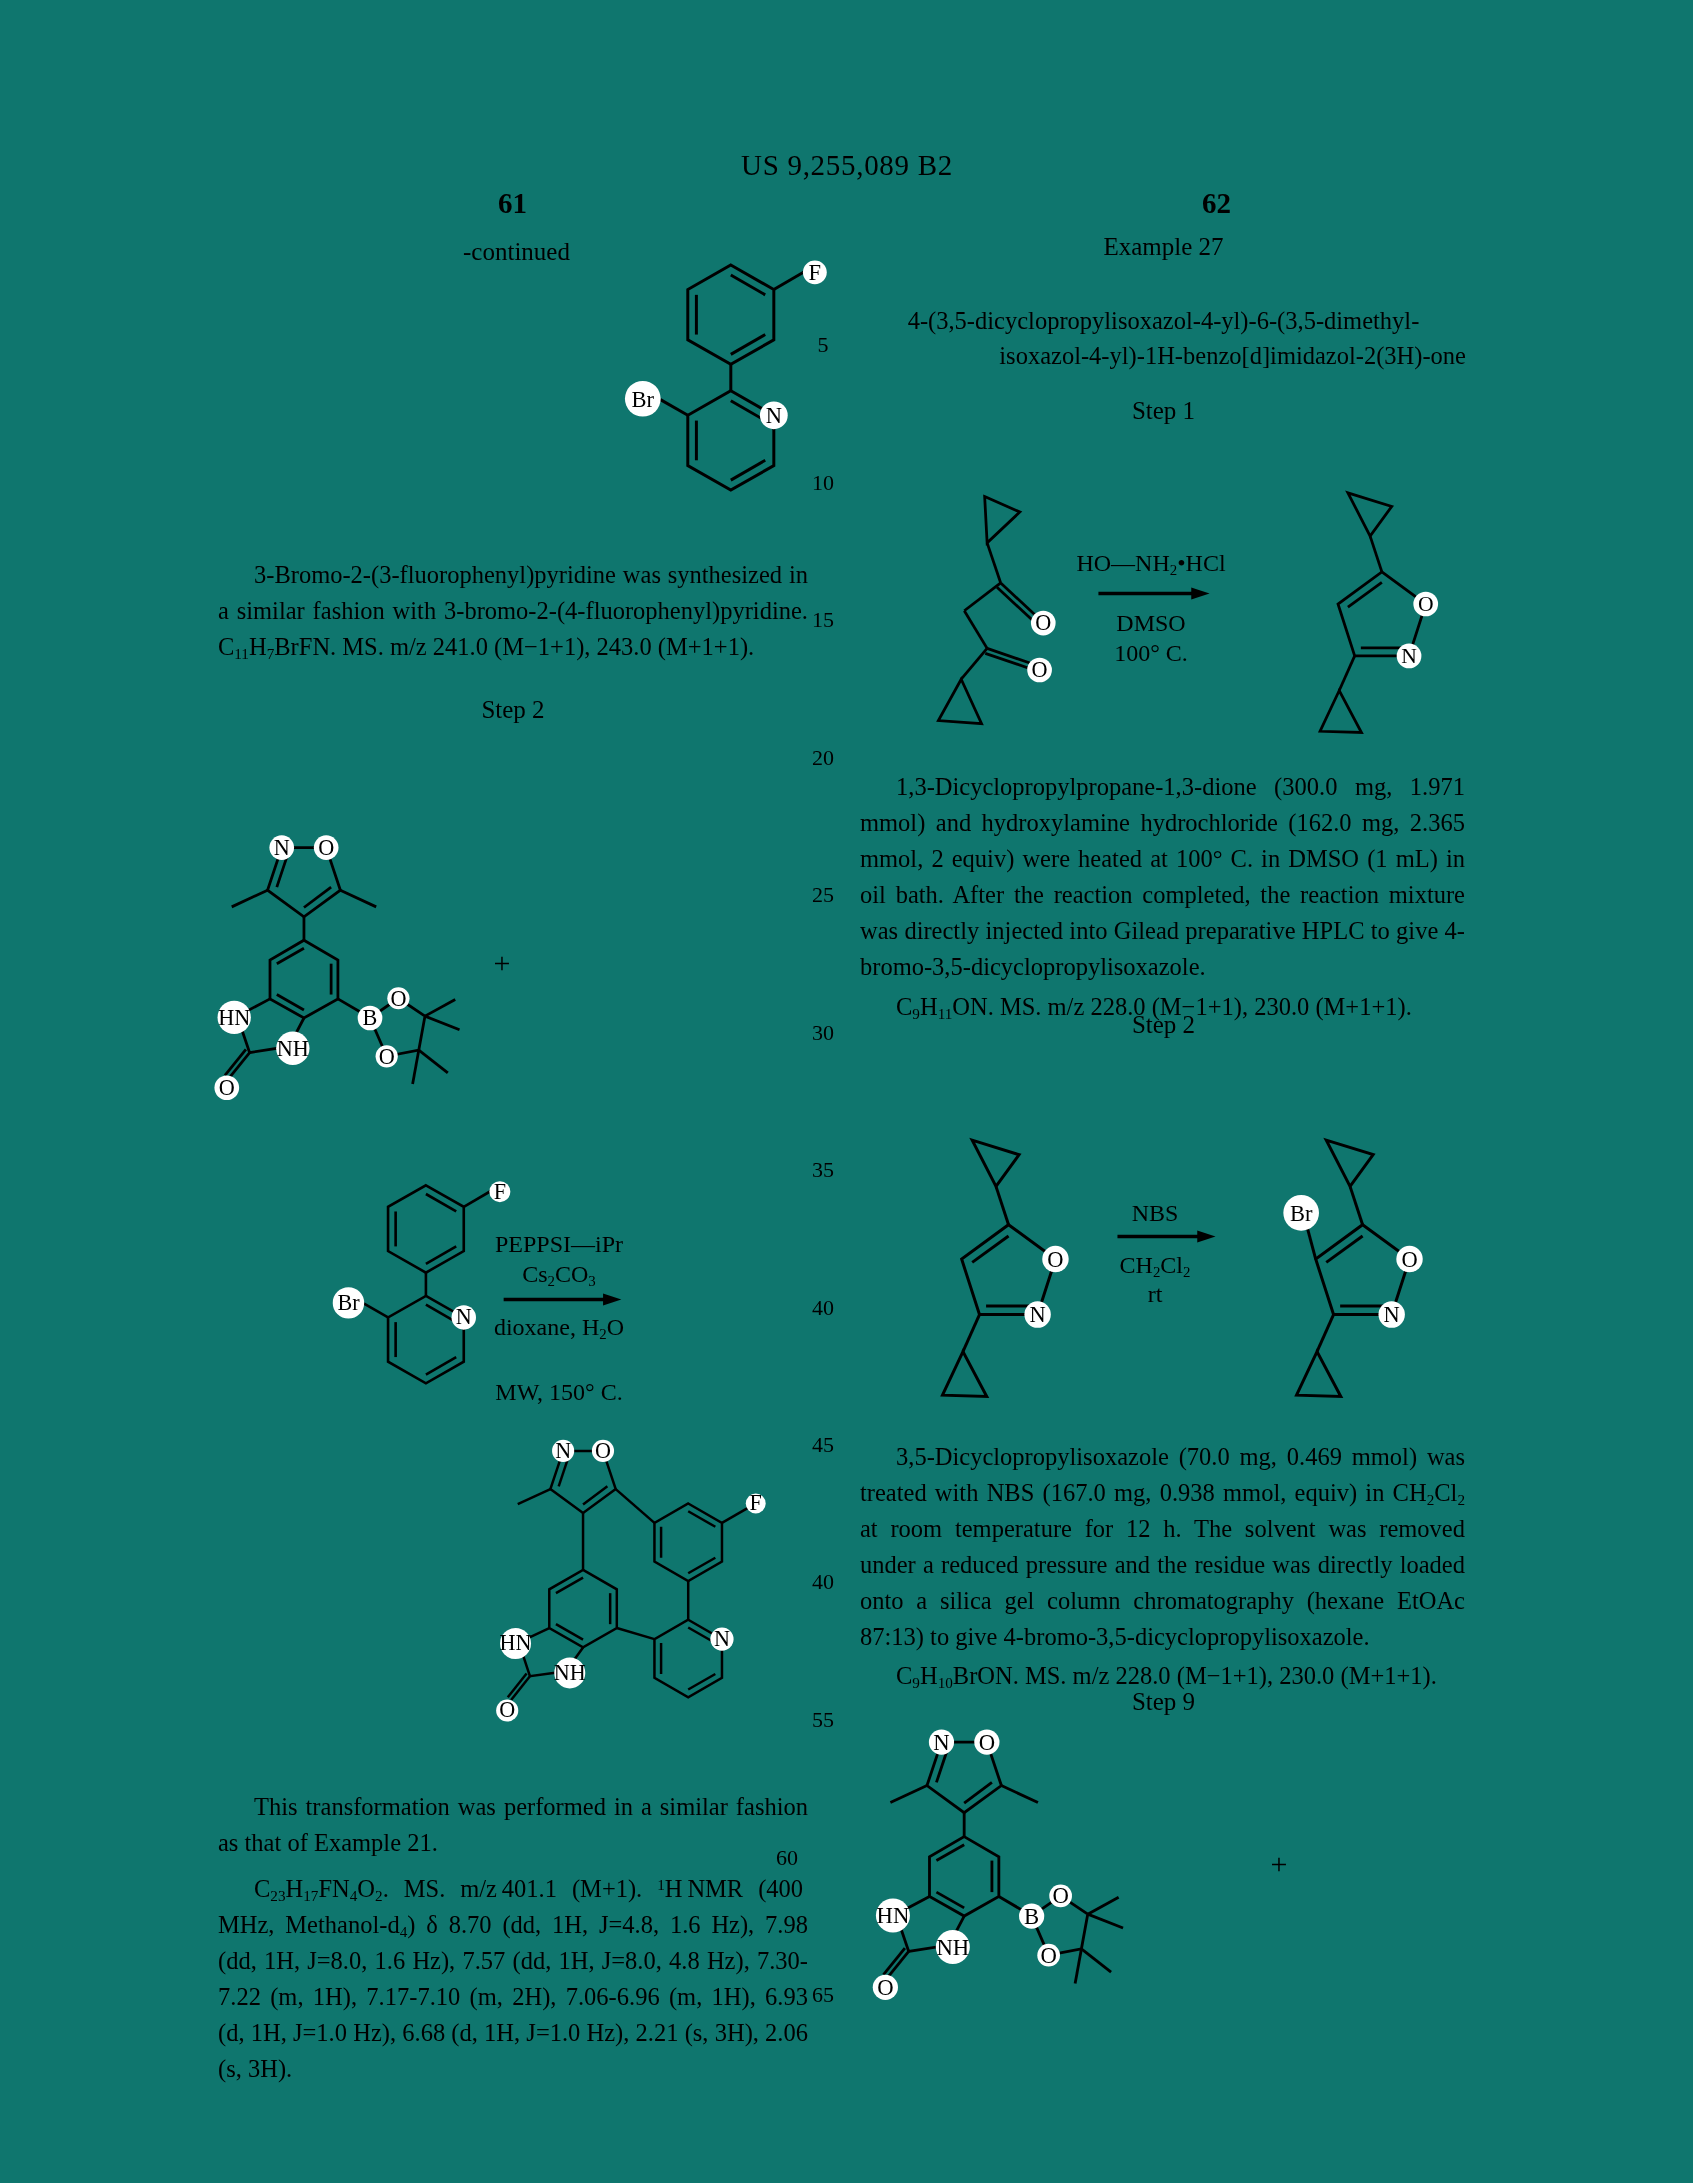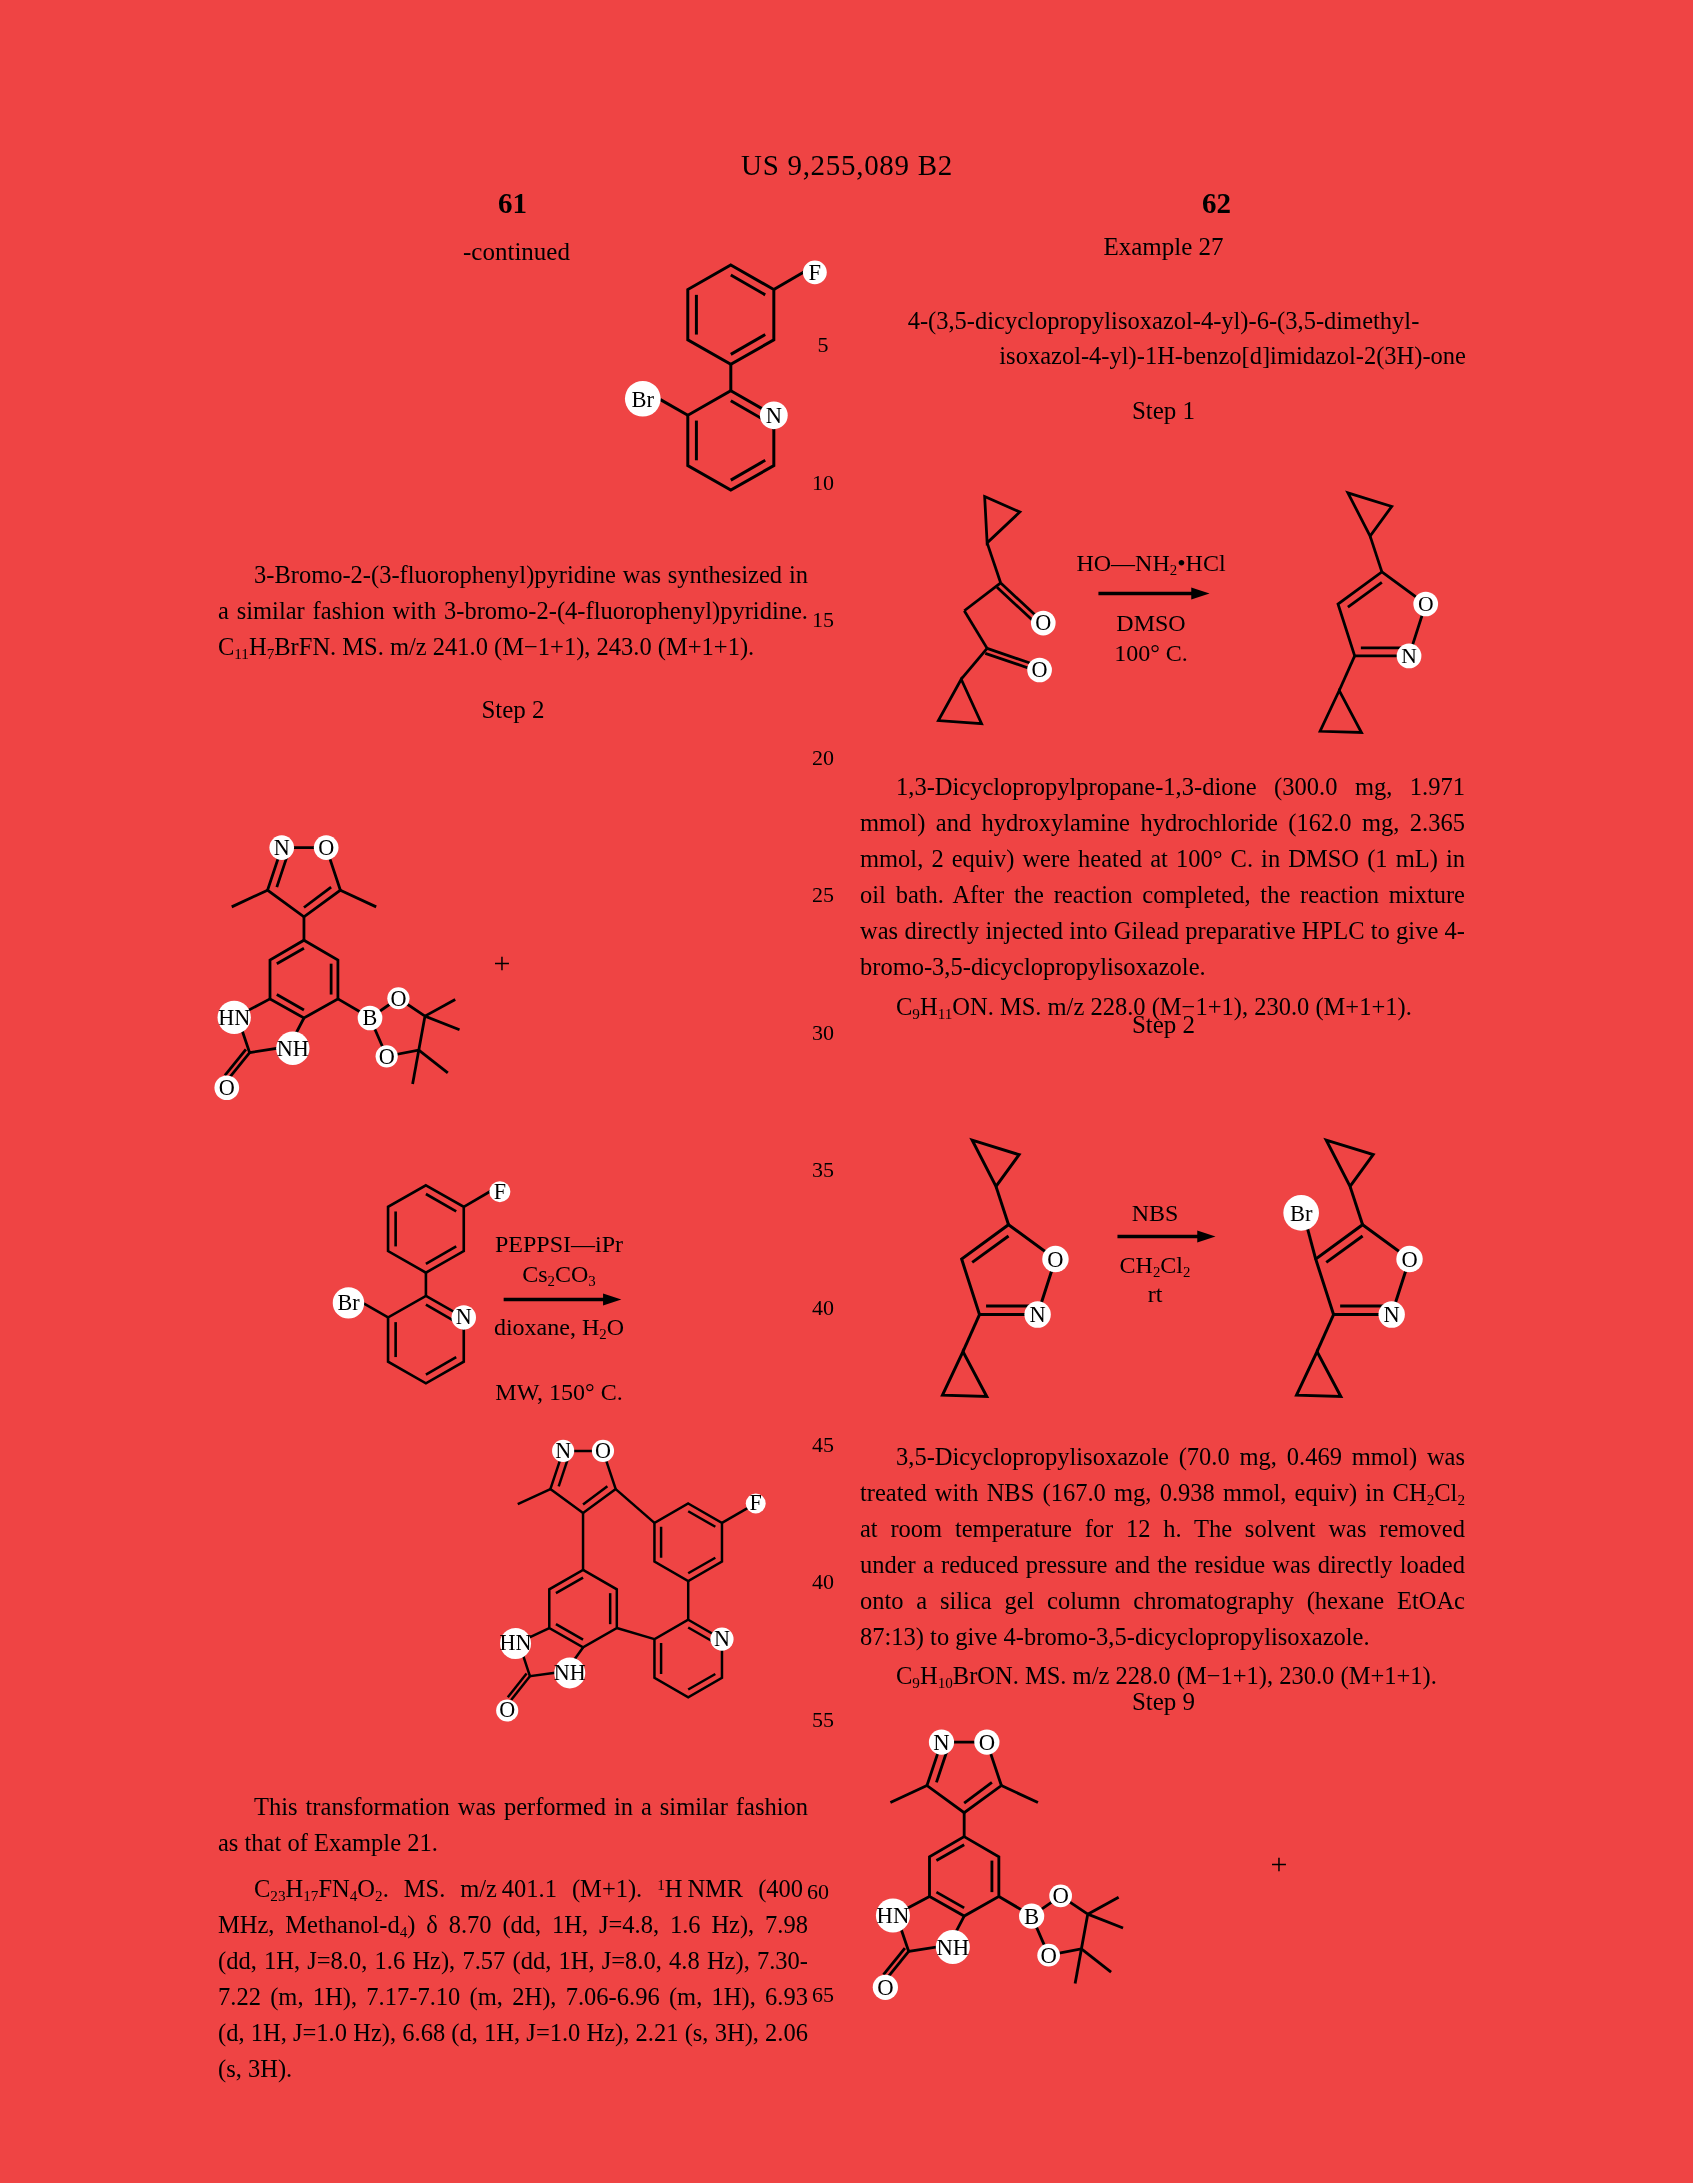--- a/index.html
+++ b/index.html
@@ -1,16 +1,16 @@
 <!DOCTYPE html>
 <html style="font-size:10.6px"><head>
 <meta charset="utf-8">
 <style>
   html,body{margin:0;padding:0;background:#888;}
-  .page{position:relative;width:1694px;height:2183px;background:#ef4444;
+  .page{position:relative;width:1694px;height:2183px;background:#0f766e;
         font-family:"Liberation Serif","DejaVu Serif",serif;color:#000;overflow:hidden;}
   .abs{position:absolute;}
   .center{text-align:center;}
   .hdr{font-size:29px;letter-spacing:0.7px;}
   .colnum{font-size:29px;font-weight:bold;}
   .h2{font-size:25px;}
   .body-text{font-size:24.5px;line-height:36px;text-align:justify;text-justify:inter-word;margin-top:11px;}
   .body-text.ind{text-indent:36px;}
   .cond{font-size:24px;line-height:26.5px;}
   .plus{font-size:30px;}
@@ -37,21 +37,21 @@
   <div class="abs gut" style="left:802px;top:470px;">10</div>
   <div class="abs gut" style="left:802px;top:607px;">15</div>
   <div class="abs gut" style="left:802px;top:745px;">20</div>
   <div class="abs gut" style="left:802px;top:882px;">25</div>
   <div class="abs gut" style="left:802px;top:1020px;">30</div>
   <div class="abs gut" style="left:802px;top:1157px;">35</div>
   <div class="abs gut" style="left:802px;top:1295px;">40</div>
   <div class="abs gut" style="left:802px;top:1432px;">45</div>
   <div class="abs gut" style="left:802px;top:1569px;">40</div>
   <div class="abs gut" style="left:802px;top:1707px;">55</div>
-  <div class="abs gut" style="left:797px;top:1845px;margin-top:34px;">60</div>
+  <div class="abs gut" style="left:766px;top:1845px;">60</div>
   <div class="abs gut" style="left:802px;top:1982px;">65</div>
 
   <svg class="struct" style="left:615px;top:255px;font-size:22.5px;font-size:34px" width="225" height="265" viewBox="0 0 340 400">
     <path d="M175 15 L240 52 L240 128 L175 165 L110 128 L110 52 Z"></path>
     <line x1="175" y1="30" x2="227" y2="60"></line>
       <line x1="227" y1="120" x2="175" y2="150"></line>
       <line x1="123" y1="120" x2="123" y2="60"></line>
     <line x1="175" y1="165" x2="175" y2="205"></line>
     <path d="M175 205 L240 242 L240 318 L175 355 L110 318 L110 242 Z"></path>
     <line x1="175" y1="220" x2="227" y2="250"></line>

